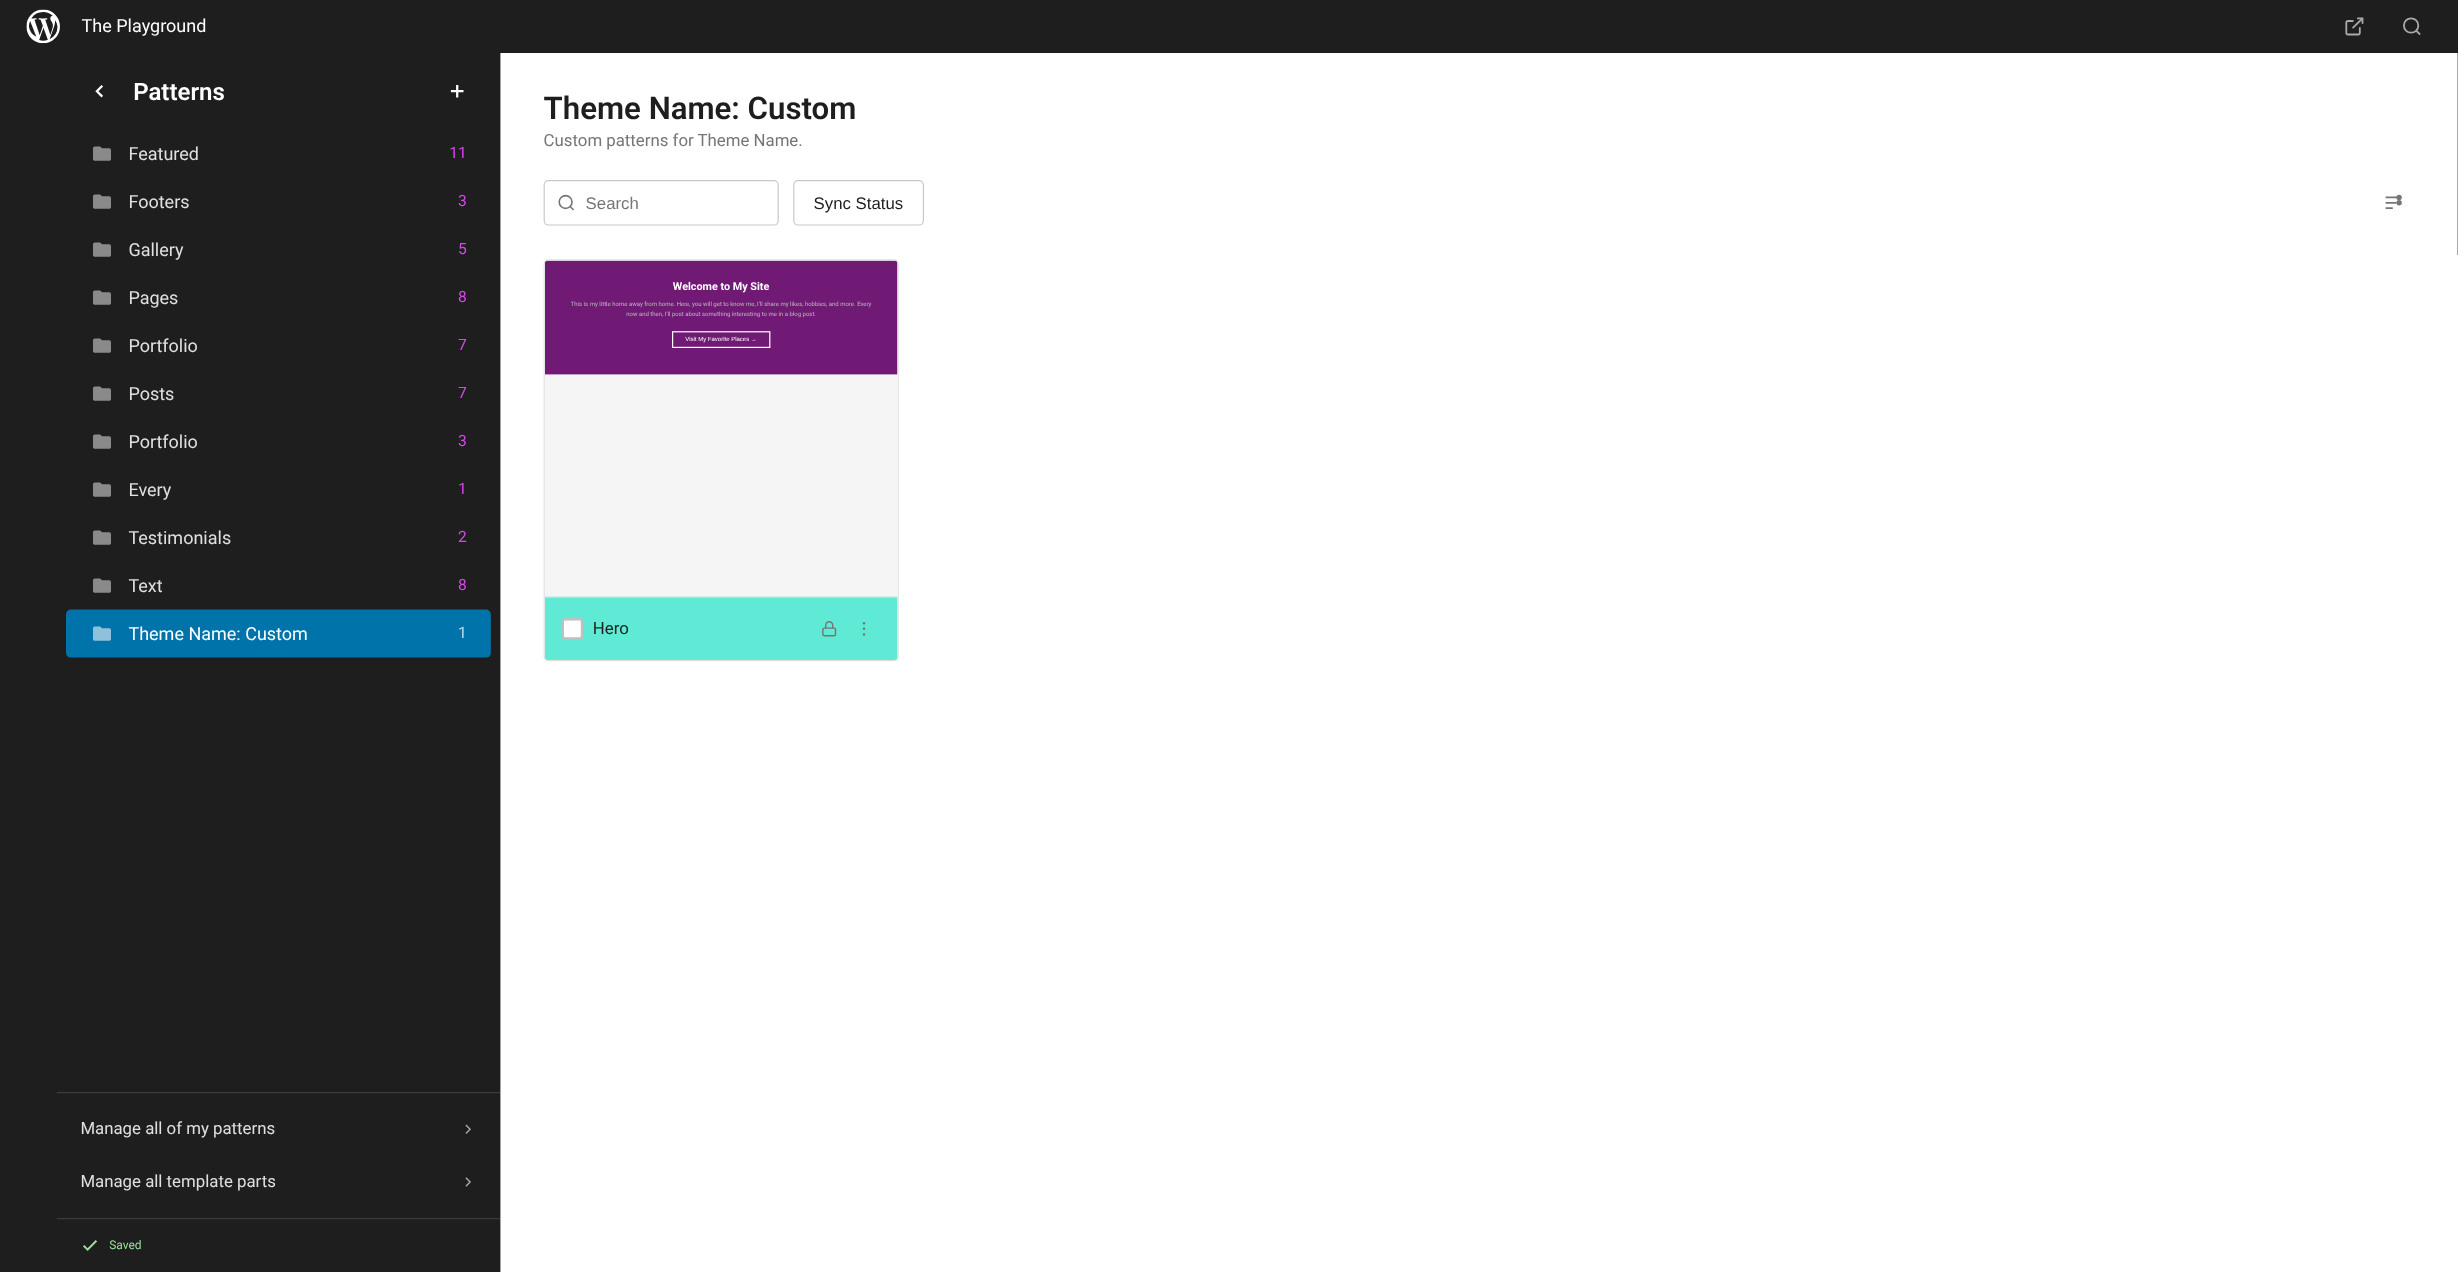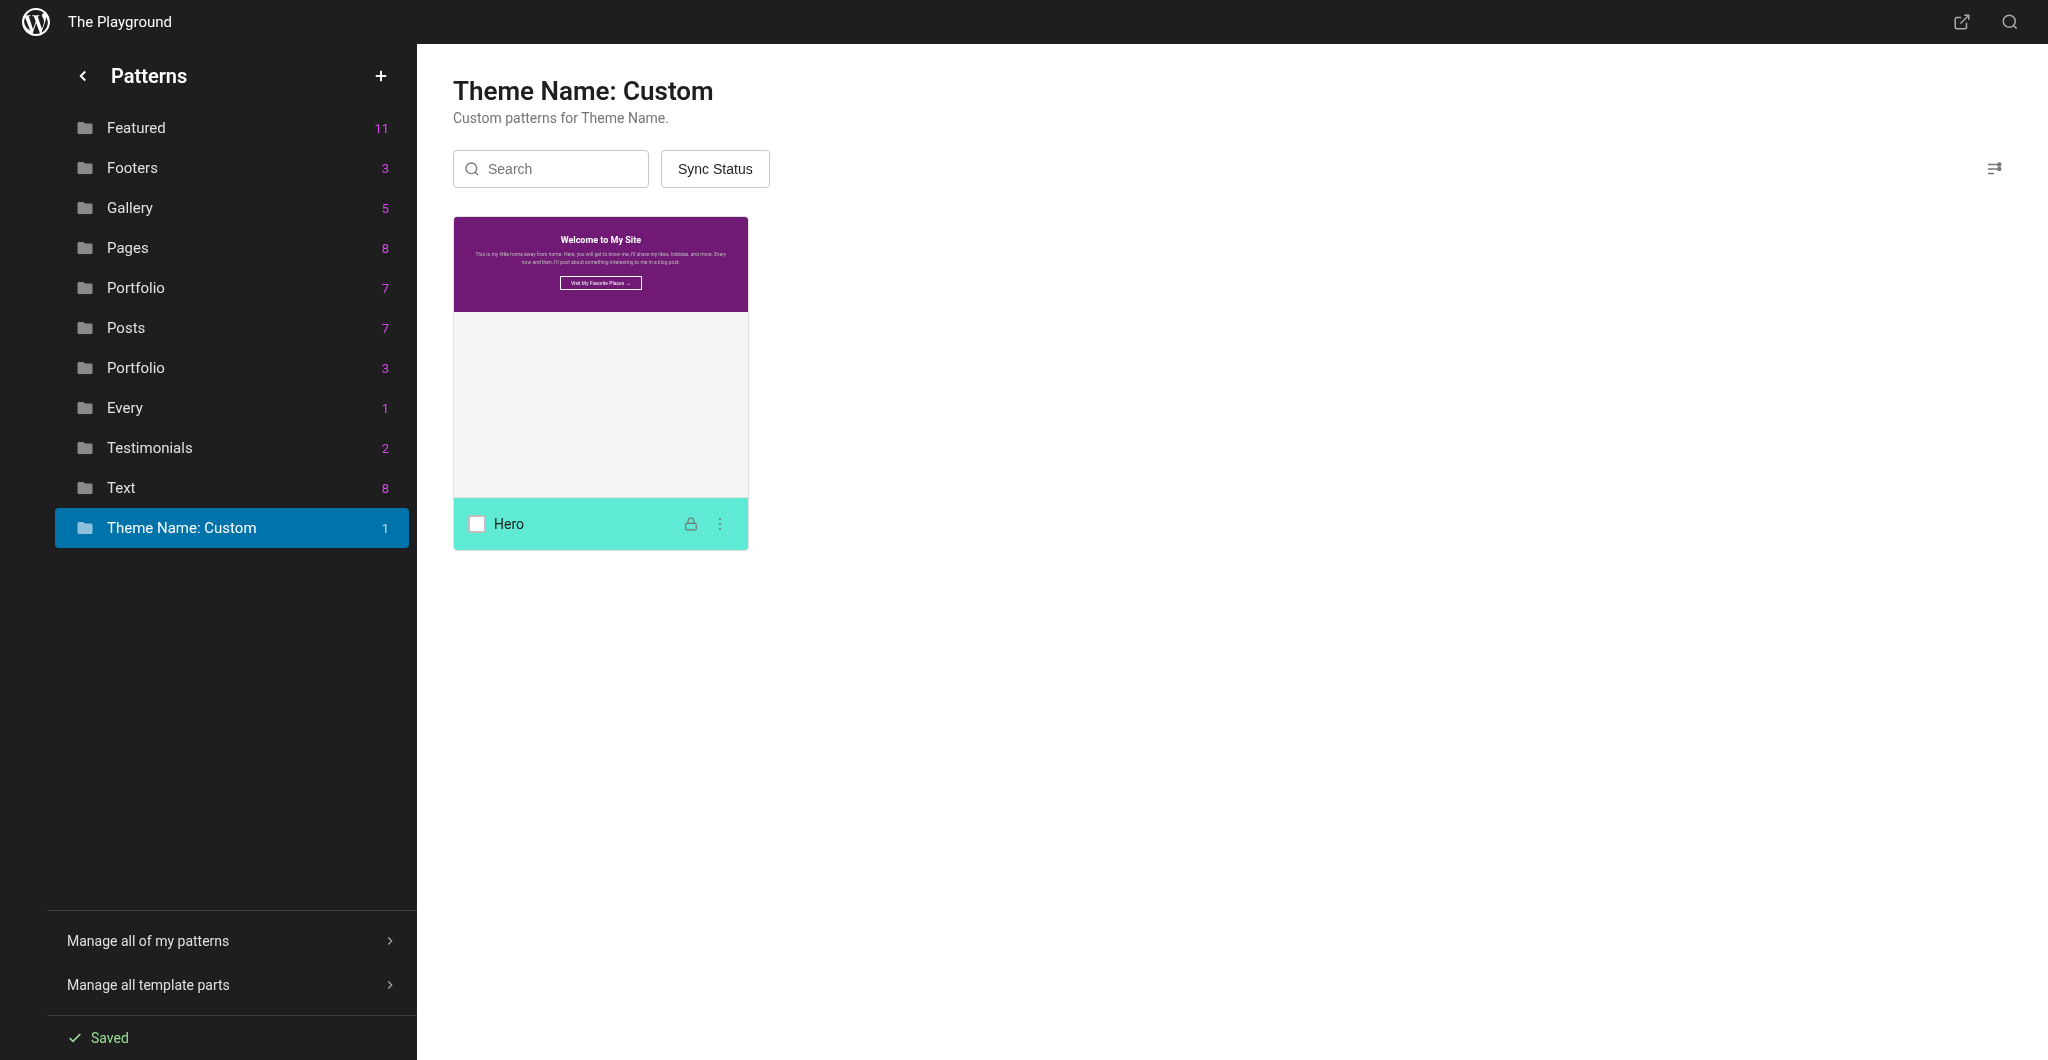--- a/index.html
+++ b/index.html
@@ -148,21 +148,21 @@
       color: #aaa;
       display: flex; align-items: center;
     }
 
     .sidebar-saved {
       display: flex;
       align-items: center;
       gap: 8px;
       padding: 14px 20px;
       color: #9ae09a;
-      font-size: 14px;
+      font-size: 10px;
       border-top: 1px solid #3c3c3c;
     }
 
     
     .main {
       flex: 1;
       background: #fff;
       overflow-y: auto;
       padding: 32px 36px;
       display: flex;

